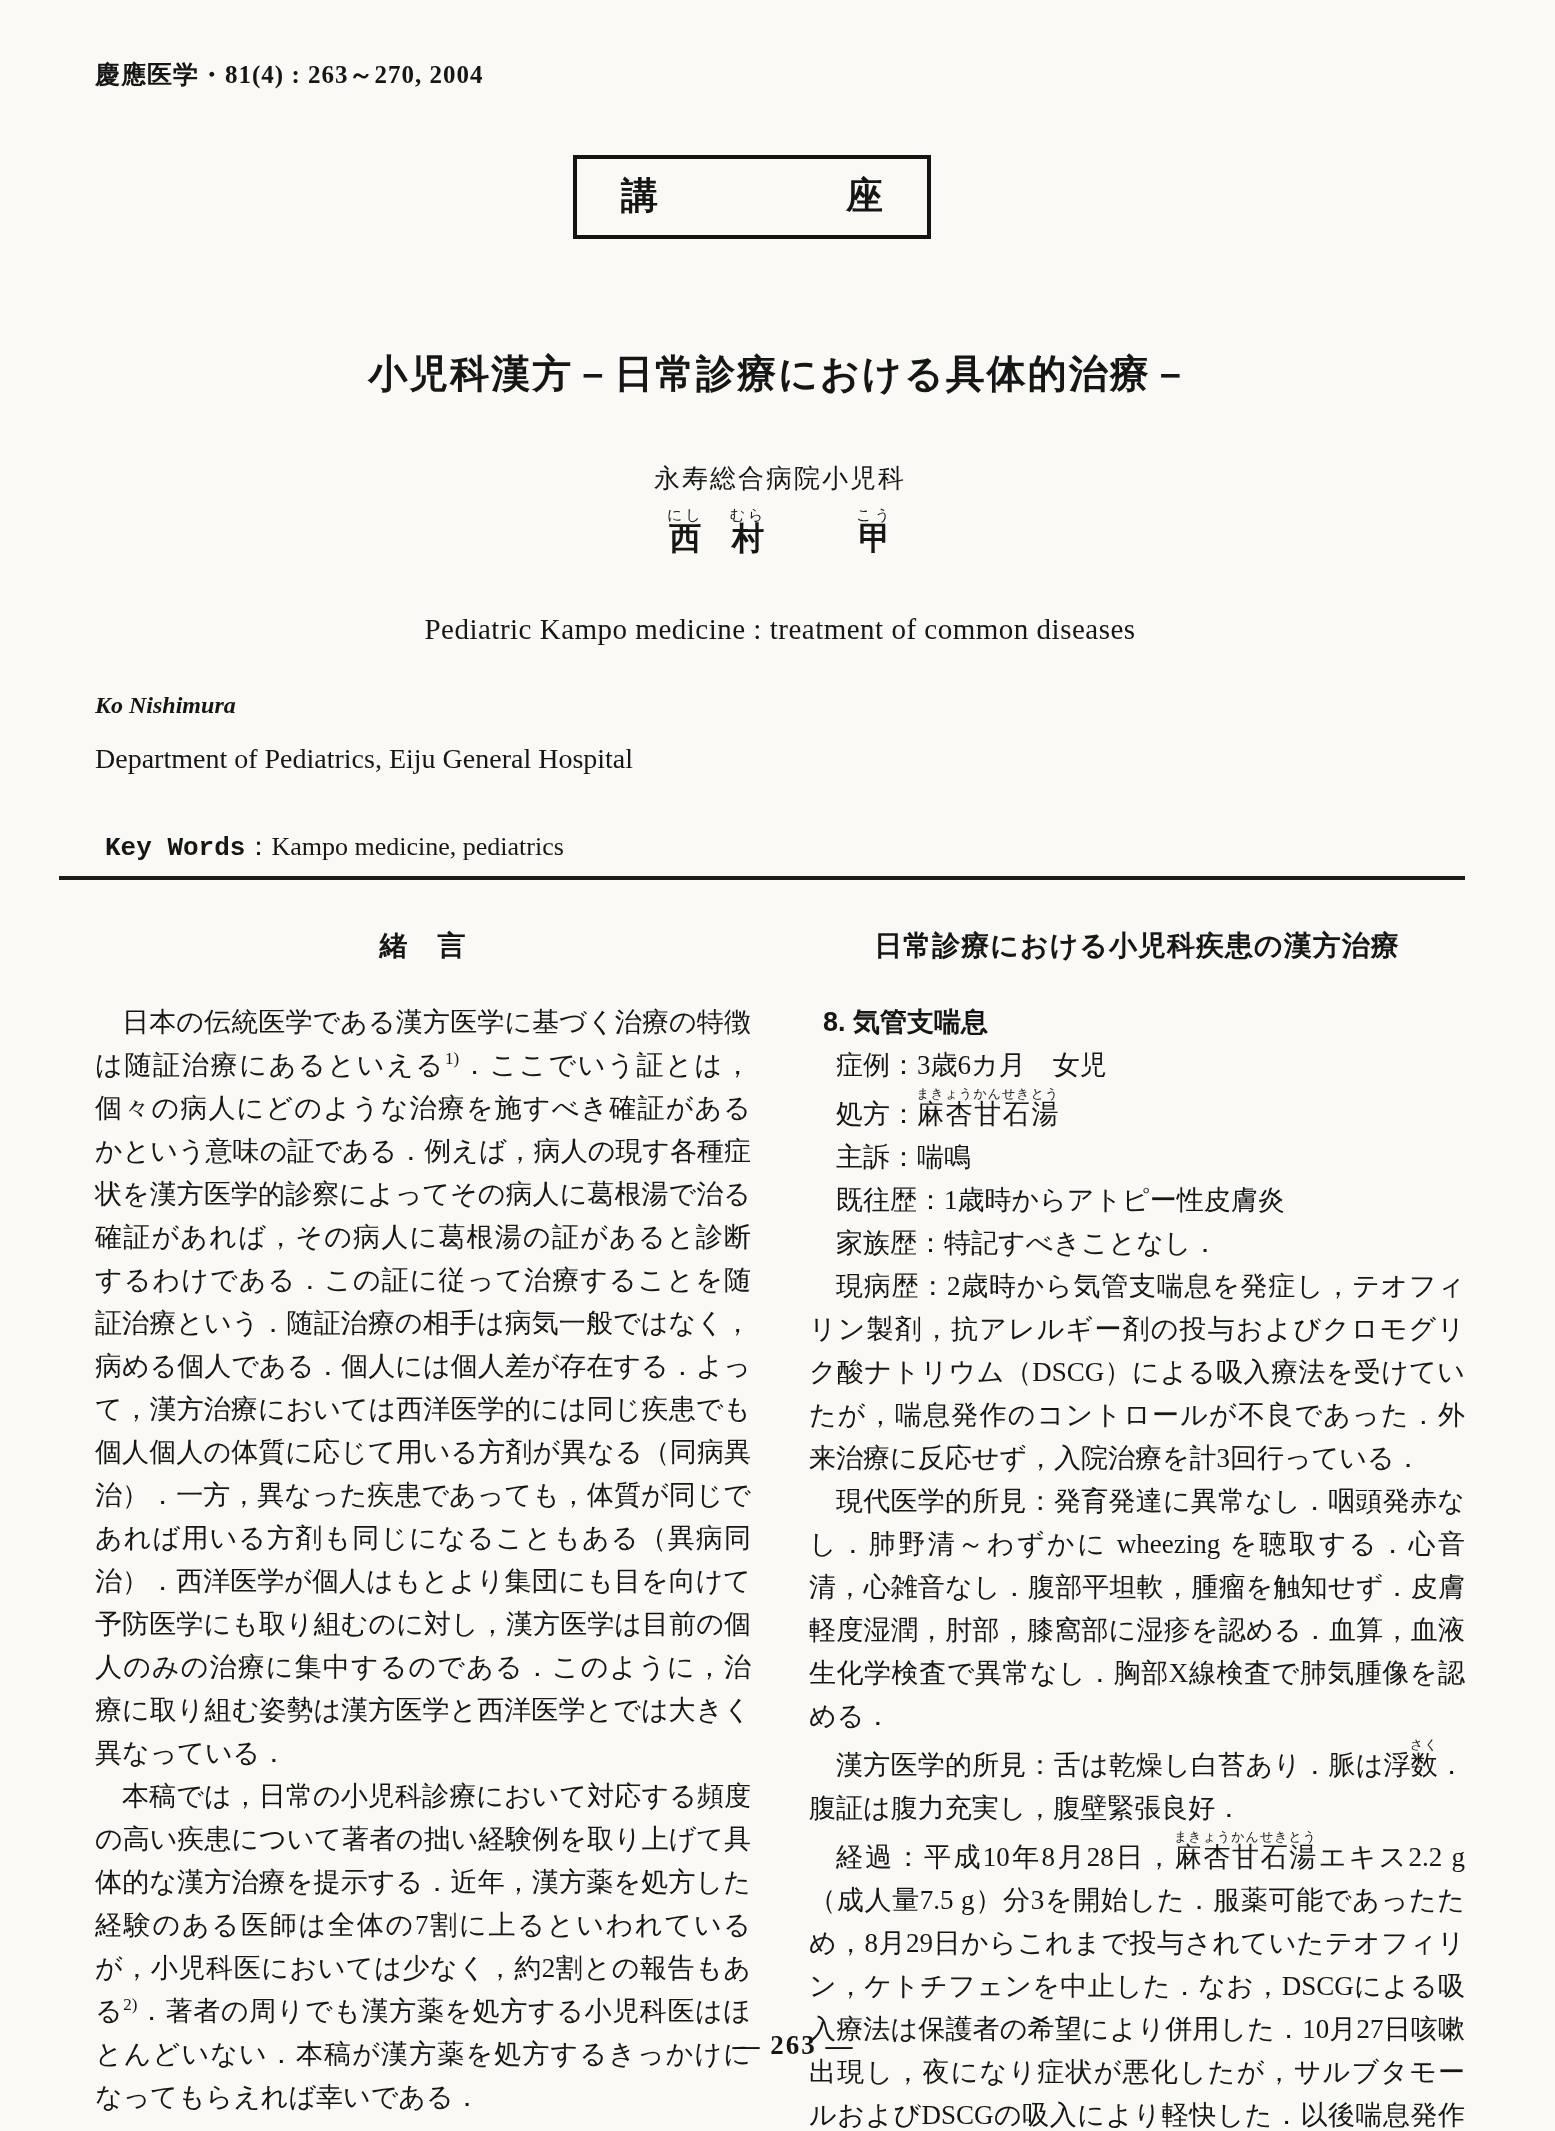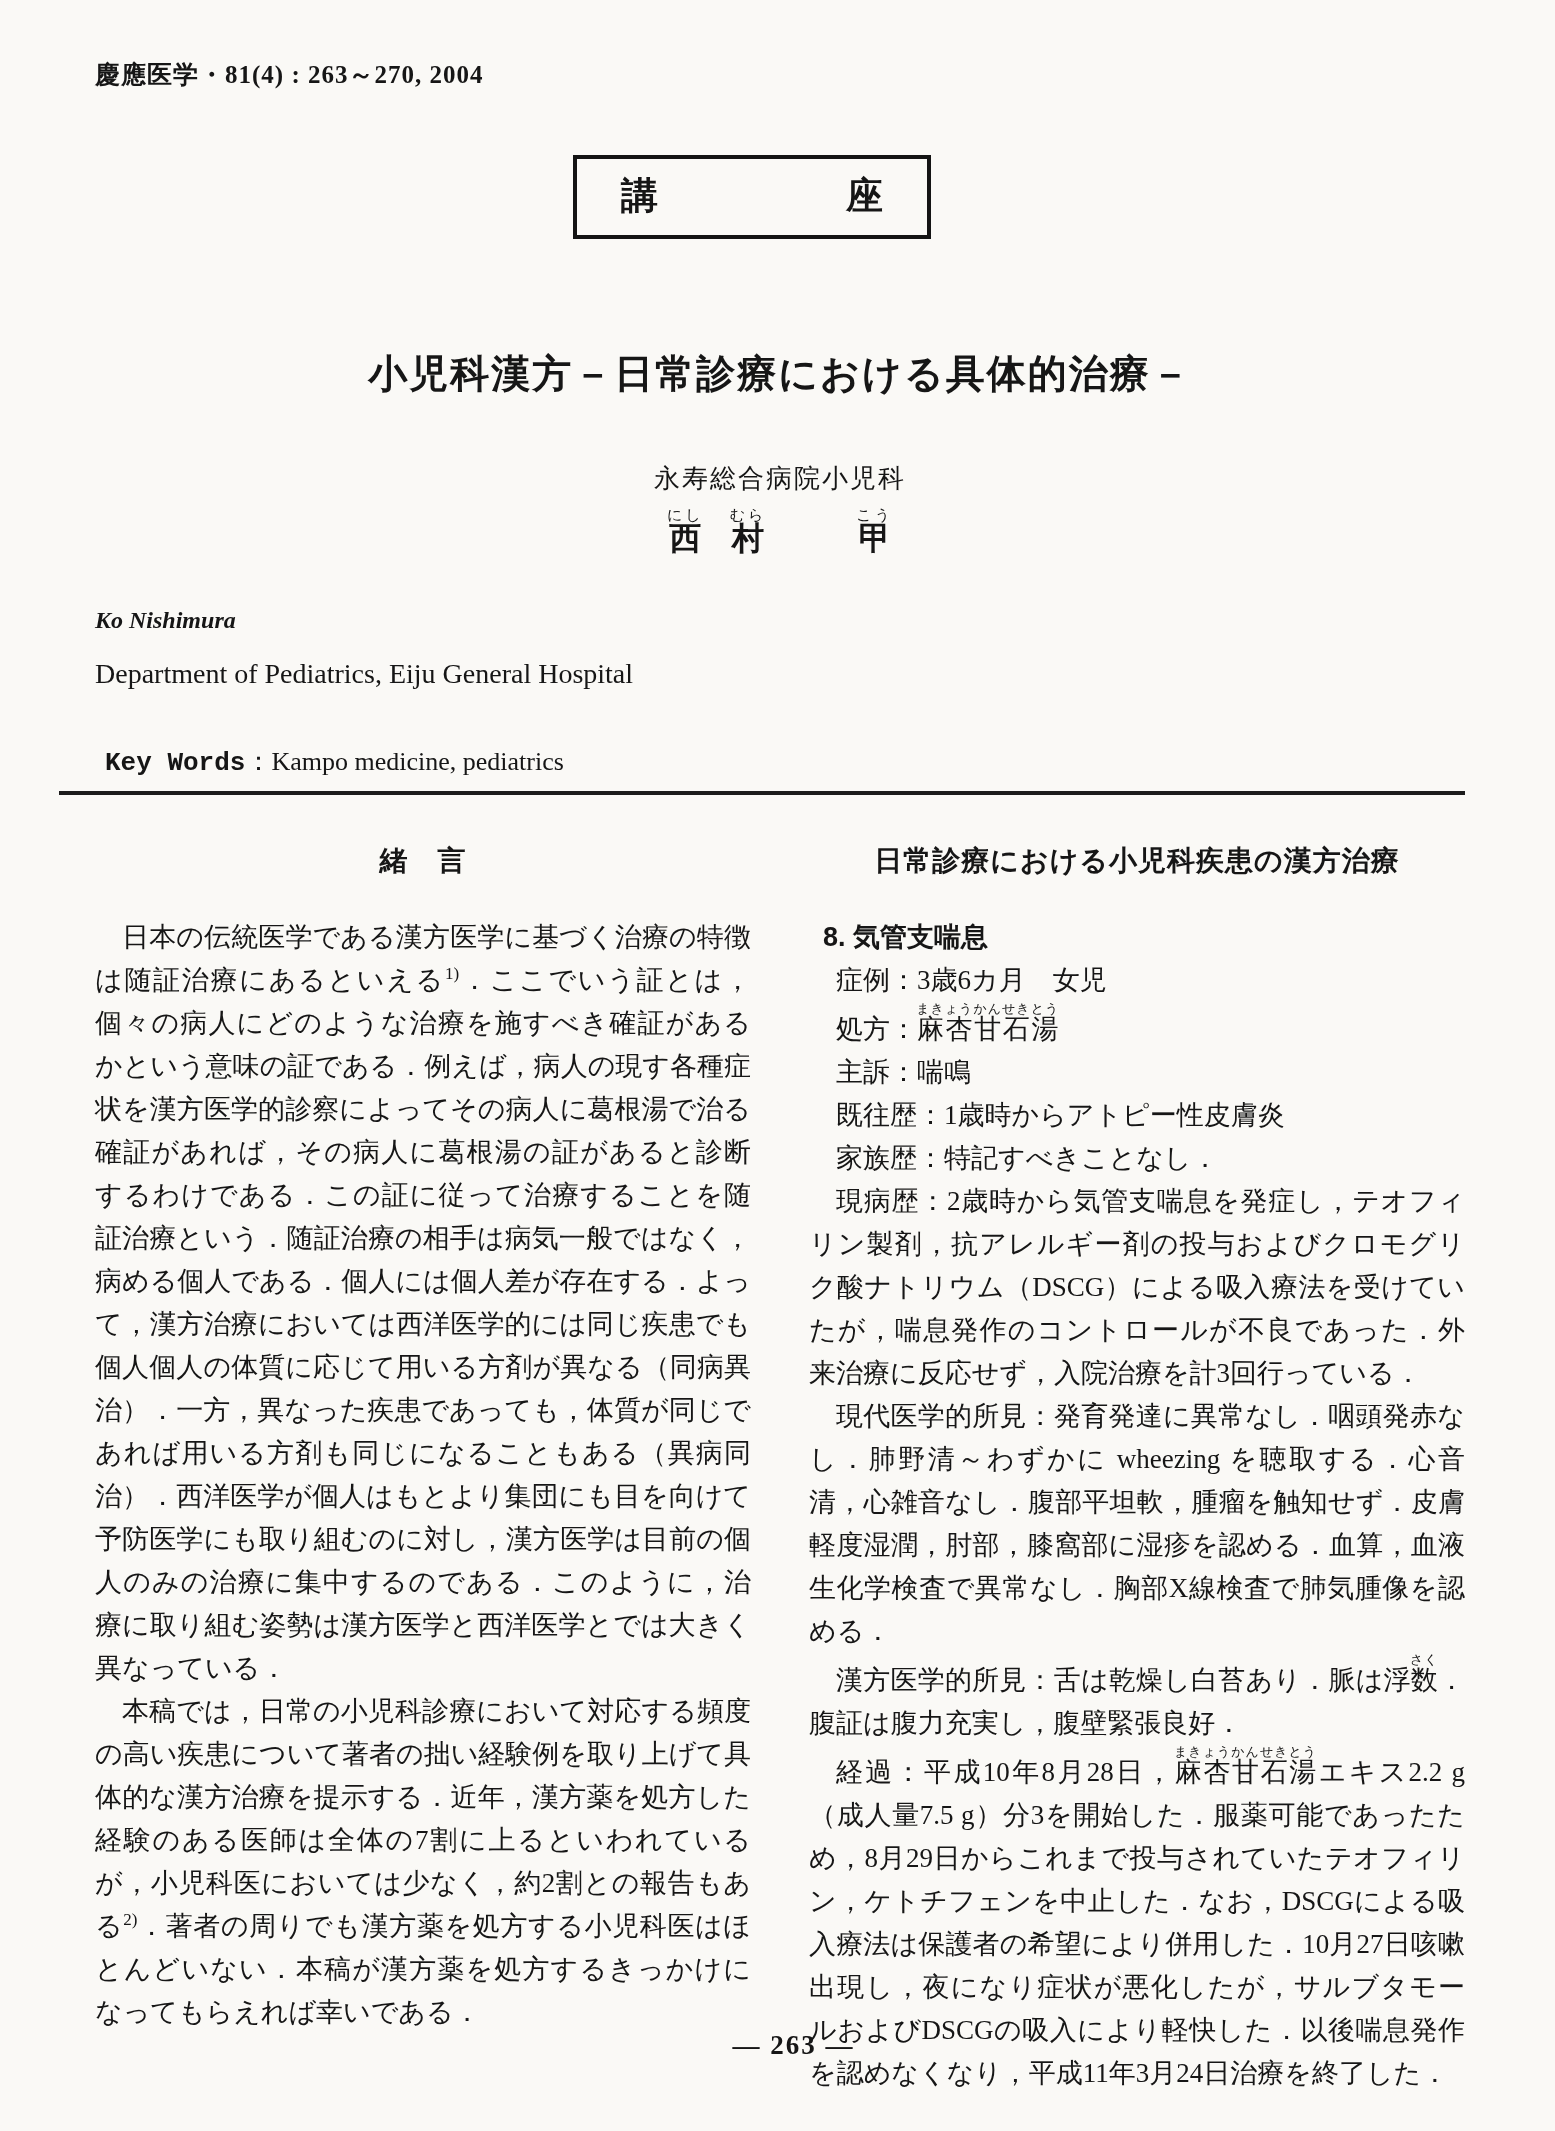--- a/index.html
+++ b/index.html
@@ -91,20 +91,21 @@
     </div>
 
     <h1 class="main-title">小児科漢方－日常診療における具体的治療－</h1>
 
     <div class="affiliation">永寿総合病院小児科</div>
 
     <div class="author-line">
       <ruby class="author-ruby"><span>西</span><rt>にし</rt></ruby><ruby class="author-ruby"><span>村</span><rt>むら</rt></ruby><ruby class="author-ruby author-ruby-last"><span>甲</span><rt>こう</rt></ruby>
     </div>
 
+    <div class="en-title">Pediatric Kampo medicine : treatment of common diseases</div>
     <div class="en-author">Ko Nishimura</div>
     <div class="en-affil">Department of Pediatrics, Eiju General Hospital</div>
 
     <div class="keywords">
       <span class="kw-label">Key Words</span><span>：</span><span>Kampo medicine, pediatrics</span>
     </div>
     <div class="rule"></div>
 
     <div class="columns">
 

